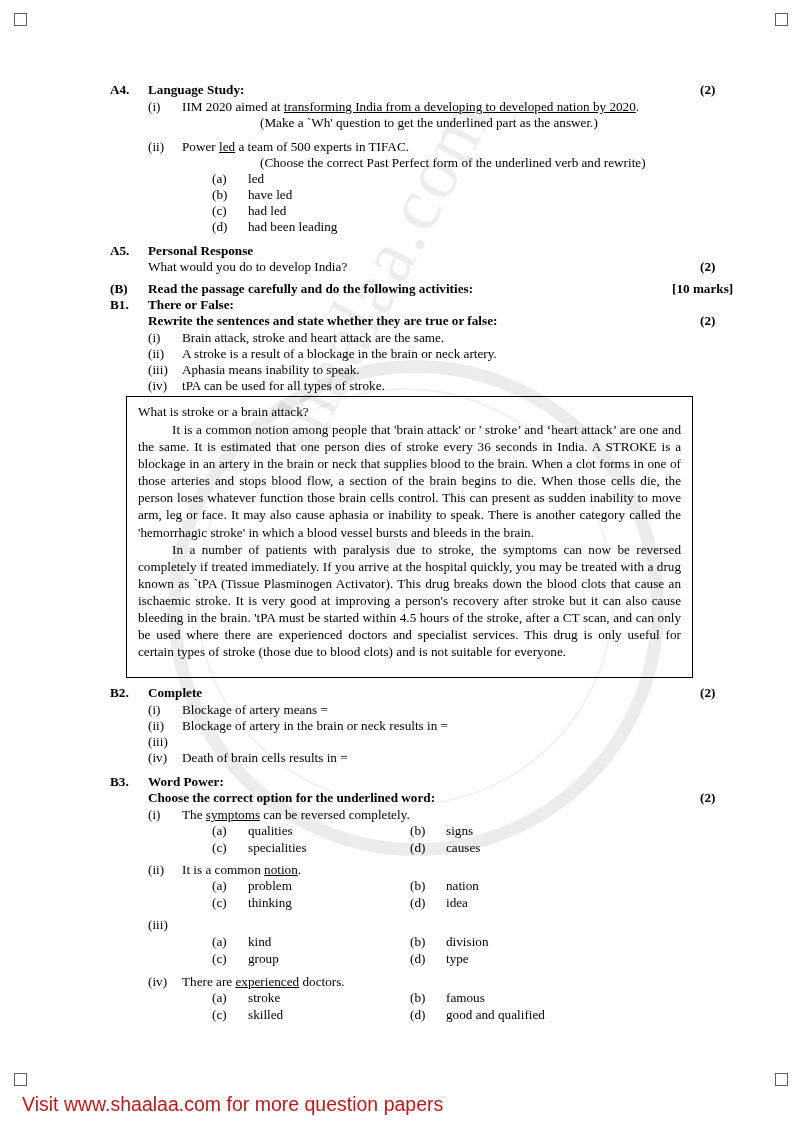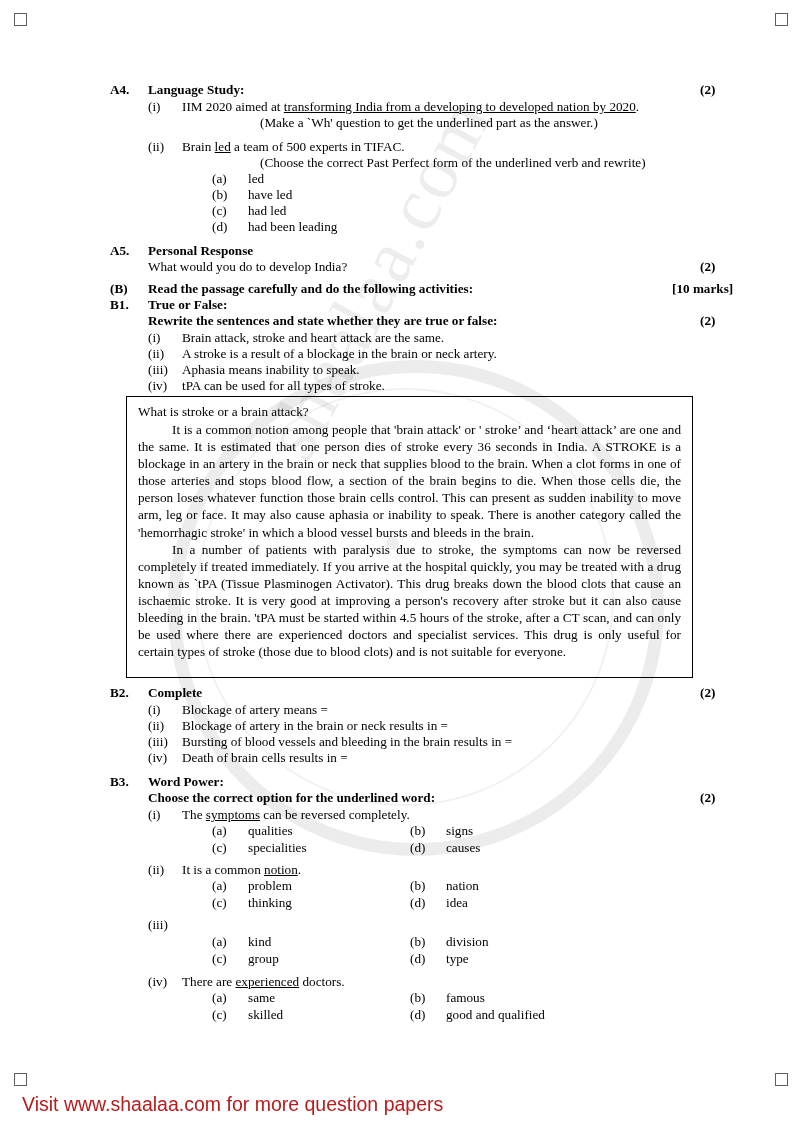--- a/index.html
+++ b/index.html
@@ -171,21 +171,21 @@
 
     <div class="line b" style="left:110px; top:82px;">A4.</div>
     <div class="line b" style="left:148px; top:82px;">Language Study:</div>
     <div class="marks" style="left:700px; top:82px;">(2)</div>
 
     <div class="line" style="left:148px; top:99px;">(i)</div>
     <div class="line" style="left:182px; top:99px;"><span>IIM 2020 aimed at </span><span class="u">transforming India from a developing to developed nation by 2020</span><span>.</span></div>
     <div class="line" style="left:260px; top:115px;">(Make a `Wh' question to get the underlined part as the answer.)</div>
 
     <div class="line" style="left:148px; top:139px;">(ii)</div>
-    <div class="line" style="left:182px; top:139px;"><span>Brain </span><span class="u">led</span><span> a team of 500 experts in TIFAC.</span></div>
+    <div class="line" style="left:182px; top:139px;"><span>Power </span><span class="u">led</span><span> a team of 500 experts in TIFAC.</span></div>
     <div class="line" style="left:260px; top:155px;">(Choose the correct Past Perfect form of the underlined verb and rewrite)</div>
 
     <div class="line" style="left:212px; top:171px;">(a)</div>
     <div class="line" style="left:248px; top:171px;">led</div>
     <div class="line" style="left:212px; top:187px;">(b)</div>
     <div class="line" style="left:248px; top:187px;">have led</div>
     <div class="line" style="left:212px; top:203px;">(c)</div>
     <div class="line" style="left:248px; top:203px;">had led</div>
     <div class="line" style="left:212px; top:219px;">(d)</div>
     <div class="line" style="left:248px; top:219px;">had been leading</div>
@@ -193,21 +193,21 @@
     <div class="line b" style="left:110px; top:243px;">A5.</div>
     <div class="line b" style="left:148px; top:243px;text-align:center;">Personal Response</div>
     <div class="line" style="left:148px; top:259px;">What would you do to develop India?</div>
     <div class="marks" style="left:700px; top:259px;">(2)</div>
 
     <div class="line b" style="left:110px; top:281px;">(B)</div>
     <div class="line b" style="left:148px; top:281px;">Read the passage carefully and do the following activities:</div>
     <div class="marks" style="left:672px; top:281px;">[10 marks]</div>
 
     <div class="line b" style="left:110px; top:297px;">B1.</div>
-    <div class="line b" style="left:148px; top:297px;">True or False:</div>
+    <div class="line b" style="left:148px; top:297px;">There or False:</div>
     <div class="line b" style="left:148px; top:313px;">Rewrite the sentences and state whether they are true or false:</div>
     <div class="marks" style="left:700px; top:313px;">(2)</div>
 
     <div class="line" style="left:148px; top:330px;">(i)</div>
     <div class="line" style="left:182px; top:330px;">Brain attack, stroke and heart attack are the same.</div>
     <div class="line" style="left:148px; top:346px;">(ii)</div>
     <div class="line" style="left:182px; top:346px;">A stroke is a result of a blockage in the brain or neck artery.</div>
     <div class="line" style="left:148px; top:362px;">(iii)</div>
     <div class="line" style="left:182px; top:362px;">Aphasia means inability to speak.</div>
     <div class="line" style="left:148px; top:378px;">(iv)</div>
@@ -215,21 +215,20 @@
 
     <div class="line b" style="left:110px; top:685px;">B2.</div>
     <div class="line b" style="left:148px; top:685px;">Complete</div>
     <div class="marks" style="left:700px; top:685px;">(2)</div>
 
     <div class="line" style="left:148px; top:702px;">(i)</div>
     <div class="line" style="left:182px; top:702px;">Blockage of artery means =</div>
     <div class="line" style="left:148px; top:718px;">(ii)</div>
     <div class="line" style="left:182px; top:718px;">Blockage of artery in the brain or neck results in =</div>
     <div class="line" style="left:148px; top:734px;">(iii)</div>
-    <div class="line" style="left:182px; top:734px;">Bursting of blood vessels and bleeding in the brain results in =</div>
     <div class="line" style="left:148px; top:750px;">(iv)</div>
     <div class="line" style="left:182px; top:750px;">Death of brain cells results in =</div>
 
     <div class="line b" style="left:110px; top:774px;">B3.</div>
     <div class="line b" style="left:148px; top:774px;">Word Power:</div>
     <div class="line b" style="left:148px; top:790px;text-align:right;">Choose the correct option for the underlined word:</div>
     <div class="marks" style="left:700px; top:790px;">(2)</div>
 
     <div class="line" style="left:148px; top:807px;">(i)</div>
     <div class="line" style="left:182px; top:807px;"><span>The </span><span class="u">symptoms</span><span> can be reversed completely.</span></div>
@@ -259,21 +258,21 @@
     <div class="line" style="left:410px; top:934px;">(b)</div>
     <div class="line" style="left:446px; top:934px;">division</div>
     <div class="line" style="left:212px; top:951px;">(c)</div>
     <div class="line" style="left:248px; top:951px;">group</div>
     <div class="line" style="left:410px; top:951px;">(d)</div>
     <div class="line" style="left:446px; top:951px;">type</div>
 
     <div class="line" style="left:148px; top:974px;">(iv)</div>
     <div class="line" style="left:182px; top:974px;"><span>There are </span><span class="u">experienced</span><span> doctors.</span></div>
     <div class="line" style="left:212px; top:990px;">(a)</div>
-    <div class="line" style="left:248px; top:990px;">same</div>
+    <div class="line" style="left:248px; top:990px;">stroke</div>
     <div class="line" style="left:410px; top:990px;">(b)</div>
     <div class="line" style="left:446px; top:990px;">famous</div>
     <div class="line" style="left:212px; top:1007px;">(c)</div>
     <div class="line" style="left:248px; top:1007px;">skilled</div>
     <div class="line" style="left:410px; top:1007px;">(d)</div>
     <div class="line" style="left:446px; top:1007px;">good and qualified</div>
 
   </div>
 
   <div id="passage-box">

